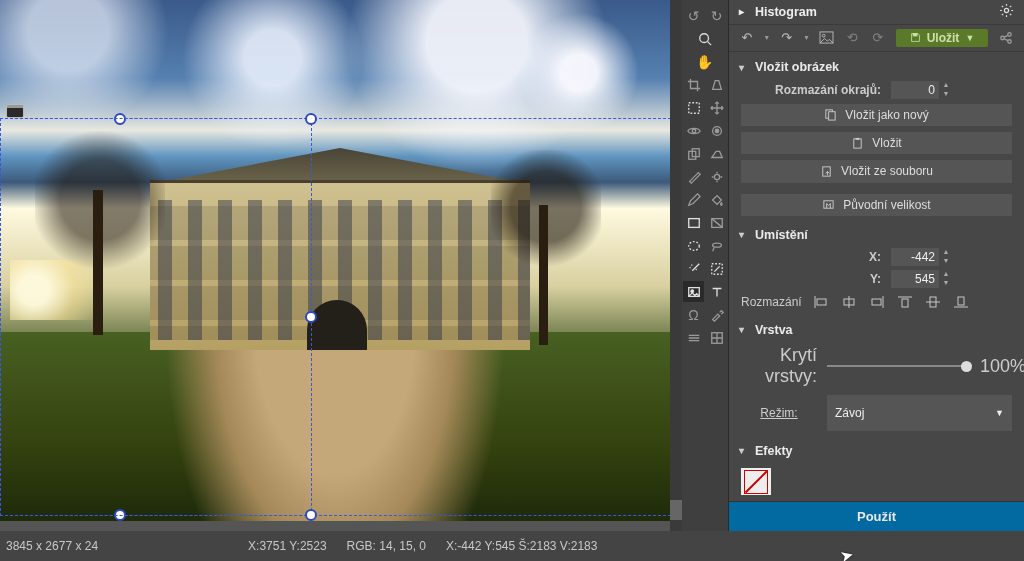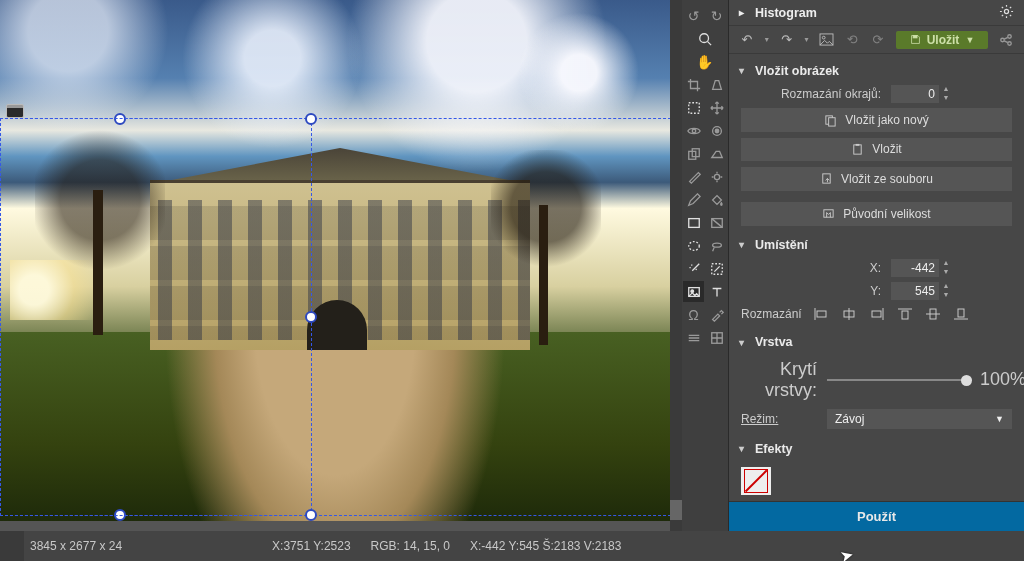--- a/index.html
+++ b/index.html
@@ -55,49 +55,49 @@
   .section-header .arrow{width:10px; display:inline-block; margin-right:6px; font-size:10px;}
   .section-header .gear{margin-left:auto; color:#ddd;}
   .hist-row{border-bottom:1px solid #3a3a3a;}
   .toprow{display:flex; align-items:center; height:30px; padding:0 10px; gap:10px; border-bottom:1px solid #3a3a3a;}
   .toprow .ico{width:18px; height:18px; display:flex; align-items:center; justify-content:center; color:#bbb; font-size:13px;}
   .save-btn{ background:#5a7a2a; color:#cde0a8; padding:2px 14px; border-radius:2px; font-size:12px; display:flex; align-items:center; gap:6px;font-weight:bold;}
   .save-btn svg{width:11px;height:11px;stroke:#cde0a8;fill:#cde0a8;}
   .sub-header{display:flex; align-items:center; height:26px; padding:0 10px; color:#eaeaea; font-weight:600; font-size:12.5px; margin-top:4px;}
   .sub-header .arrow{width:10px; font-size:10px; margin-right:6px; color:#ccc;}
   .form-row{display:flex; align-items:center; height:24px; padding:2px 12px; font-size:12px; color:#ccc;}
-  .form-row label{flex:0 0 110px; text-align:right; padding-right:10px;}
+  .form-row label{flex:0 0 110px; text-align:right; padding-right:10px;font-weight:bold;}
   .form-row.tight label{flex:0 0 150px;}
   .num-input{width:48px; height:18px; background:#555; color:#eee; border:none; text-align:right; padding-right:4px; font-size:12px;}
   .spin{width:10px; height:18px; display:flex; flex-direction:column; margin-left:2px;}
   .spin div{flex:1; font-size:7px; line-height:8px; color:#aaa; text-align:center; cursor:pointer;}
   .wide-btn{margin:3px 12px; height:25px; background:#555; display:flex; align-items:center; justify-content:center; gap:8px; color:#ddd; font-size:12px; cursor:pointer;}
   .wide-btn svg{width:13px; height:13px; fill:#ccc;}
   .align-row{display:flex; align-items:center; padding:4px 12px; font-size:12px; color:#ccc;}
   .align-row label{flex:0 0 70px; text-align:right; padding-right:10px;}
   .align-icons{display:flex; gap:10px;}
   .align-icons span{width:18px; height:16px; color:#c8c8c8; cursor:pointer; display:flex; align-items:center; justify-content:center;}
   .slider-row{display:flex; align-items:center; padding:4px 12px; font-size:18px;}
   .slider-row label{flex:0 0 86px; text-align:right; padding-right:10px;}
   .slider{flex:1; position:relative; height:14px;}
   .slider .track{position:absolute; left:0; right:0; top:6px; height:2px; background:#888;}
   .slider .knob{position:absolute; right:0; top:2px; width:11px; height:11px; border-radius:50%; background:#ddd;}
   .slider-val{width:40px; text-align:right; padding-left:8px;}
   .select-row{display:flex; align-items:center; padding:4px 12px;}
-  .select-row label{flex:0 0 86px; text-align:left; padding-right:10px;text-decoration:underline;}
-  .select{flex:1; height:20px; background:#555; color:#eee; display:flex; align-items:center; padding:0 8px; justify-content:space-between; cursor:pointer;}
+  .select-row label{flex:0 0 86px; text-align:center; padding-right:10px;text-decoration:underline;}
+  .select{flex:1; height:36px; background:#555; color:#eee; display:flex; align-items:center; padding:0 8px; justify-content:space-between; cursor:pointer;}
   .effects-box{margin:6px 12px; width:30px; height:30px; background:#eee; display:flex; align-items:center; justify-content:center; position:relative;}
   .effects-box::before{content:""; position:absolute; width:22px; height:22px; border:1.5px solid #c00;}
   .effects-box::after{content:""; position:absolute; width:30px; height:1.5px; background:#c00; transform:rotate(-45deg);}
 
   .footer-btns{display:flex; border-top:1px solid #333; margin-top:auto;}
   .footer-btns .fbtn{flex:1; height:29px; background:#0369a1; display:flex; align-items:center; justify-content:center; color:#e8e8e8; font-size:13px; cursor:pointer; border-left:1px solid #3a3a3a;}
   .footer-btns .fbtn:first-child{border-left:none; font-weight:600;}
 
-  .statusbar{height:30px; background:#444; color:#c8c8c8; display:flex; align-items:center; font-size:12px; padding:0 4px;margin-left:24px;}
+  .statusbar{height:30px; background:#444; color:#c8c8c8; display:flex; align-items:center; font-size:12px; padding:0 4px;}
   .statusbar .cell{padding:0 18px 0 2px;}
   .statusbar .spacer{flex:1;}
   .cursor-pointer{position:absolute; left:840px; top:546px; font-size:16px; color:#fff; transform:rotate(-15deg); pointer-events:none; text-shadow:0 0 2px #000;}
 </style>
 </head>
 <body>
 
 <div class="app">
 
   <div class="canvas-area">

